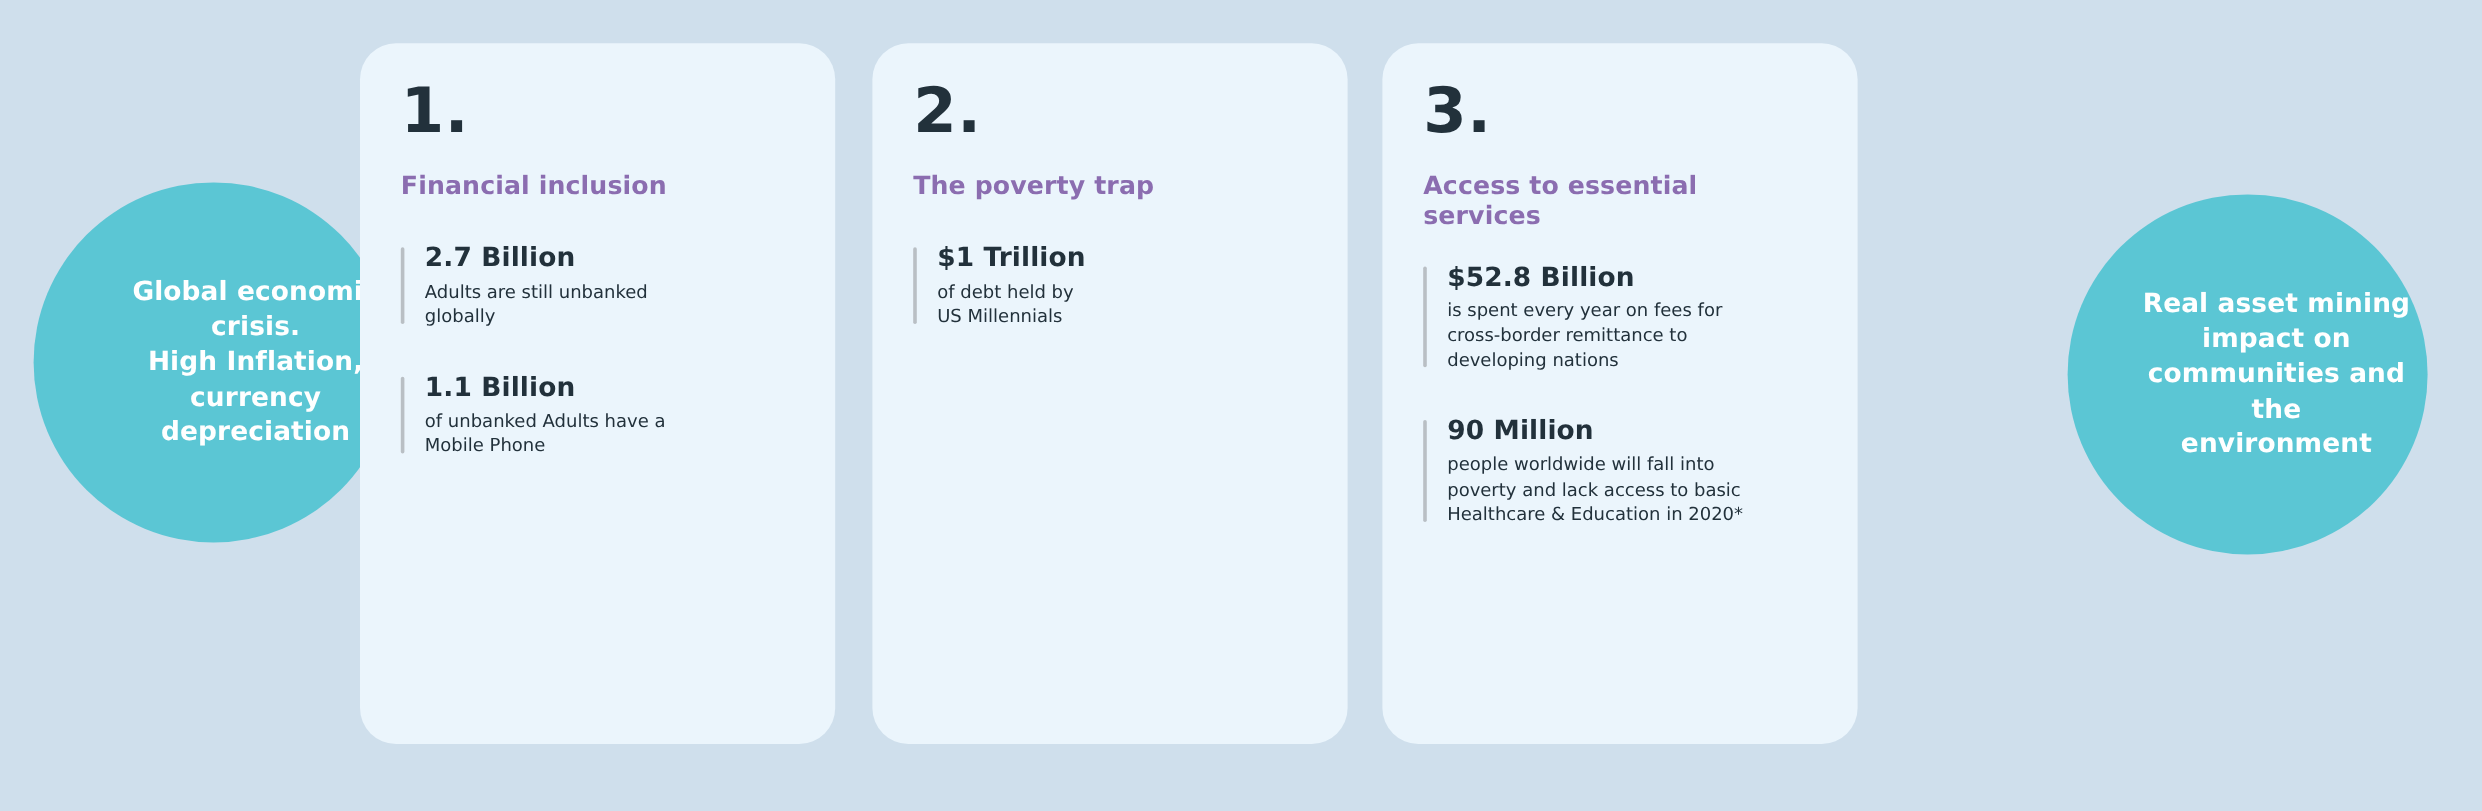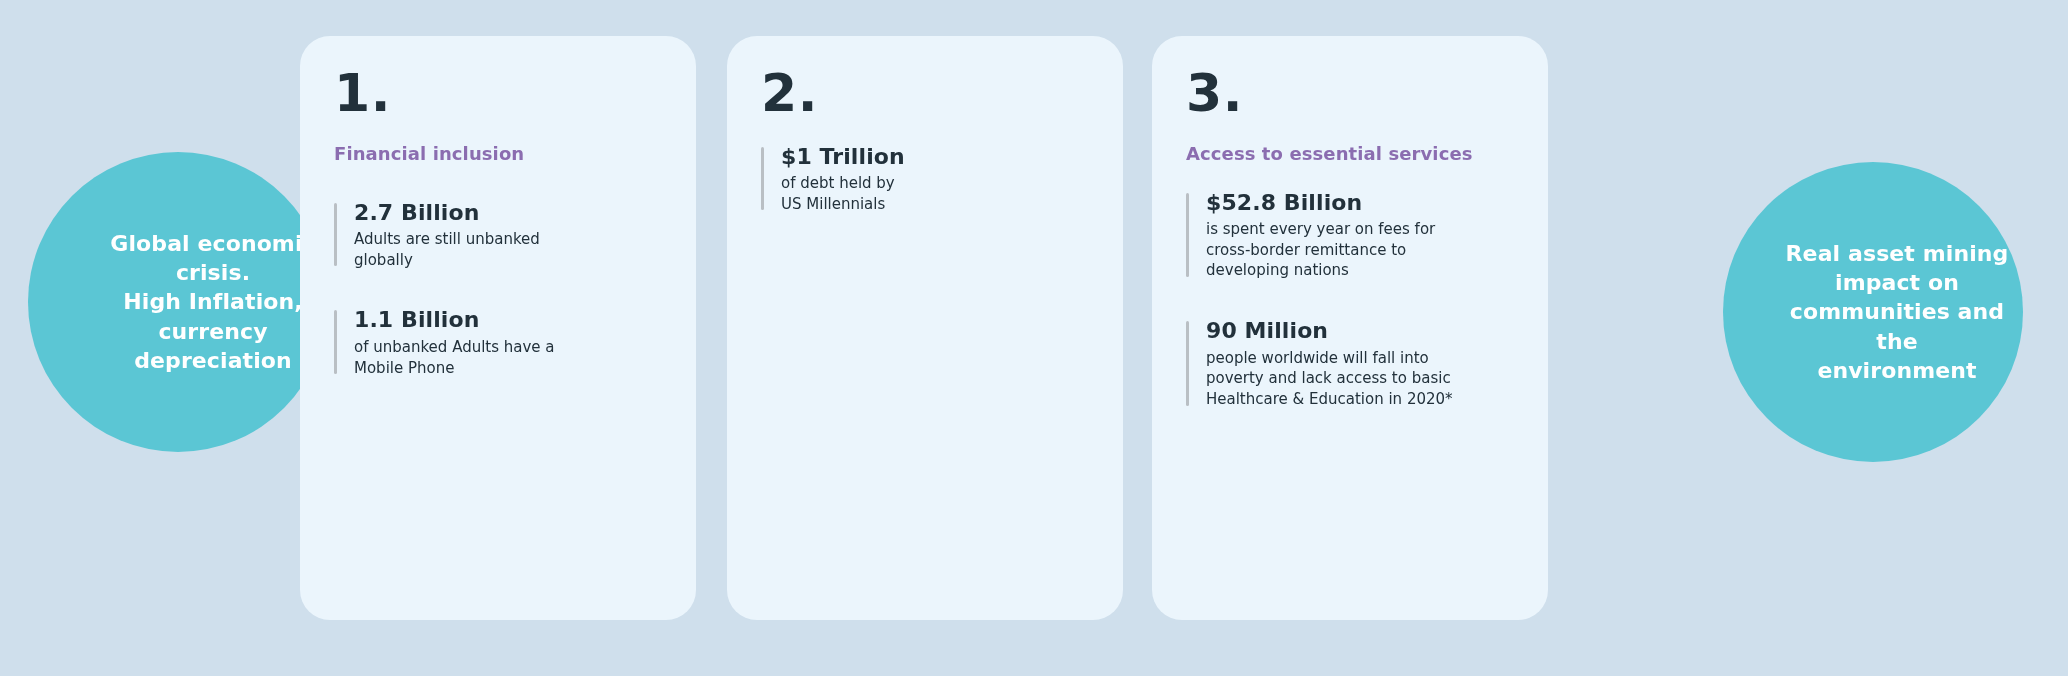--- a/index.html
+++ b/index.html
@@ -61,21 +61,21 @@
     color: #22313b;
     font-weight: bold;
     font-size: 52px;
     line-height: 1.05;
     letter-spacing: 0.5px;
     margin: 0 0 22px 0;
   }
   .card-heading {
     color: #8b6db0;
     font-weight: bold;
-    font-size: 18px;
+    font-size: 21px;
     line-height: 1.22;
     margin: 0 0 34px 0;
     letter-spacing: 0.1px;
   }
   .card-3-heading { margin-bottom: 24px; }
 
   .stats {
     display: block;
   }
   .stat {
@@ -137,20 +137,21 @@
       <div class="stat">
         <div class="stat-value">1.1 Billion</div>
         <div class="stat-desc">of unbanked Adults have a
 Mobile Phone</div>
       </div>
     </div>
   </div>
 
   <div class="card" id="card-2">
     <div class="card-number">2.</div>
+    <div class="card-heading">The poverty trap</div>
     <div class="stats">
       <div class="stat">
         <div class="stat-value">$1 Trillion</div>
         <div class="stat-desc">of debt held by
 US Millennials</div>
       </div>
     </div>
   </div>
 
   <div class="card" id="card-3">

